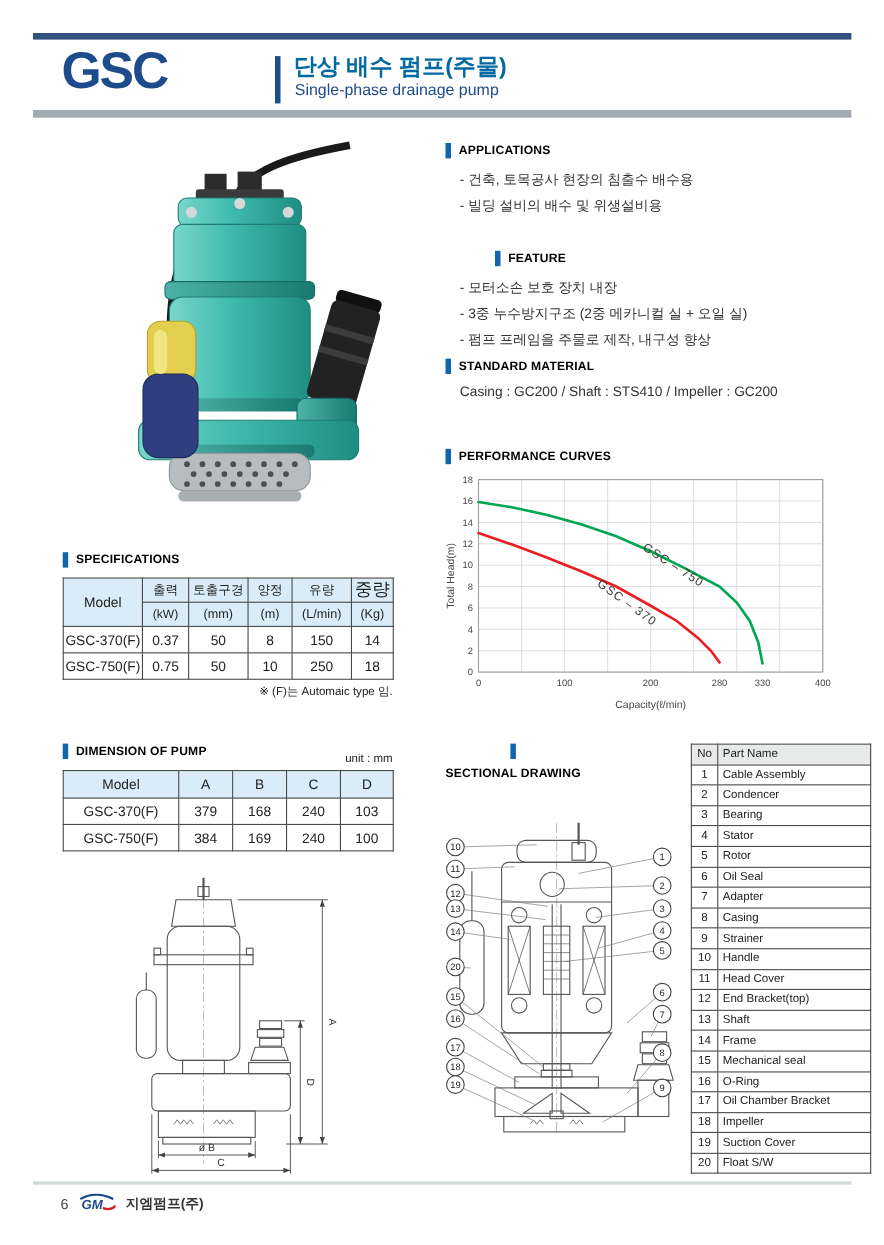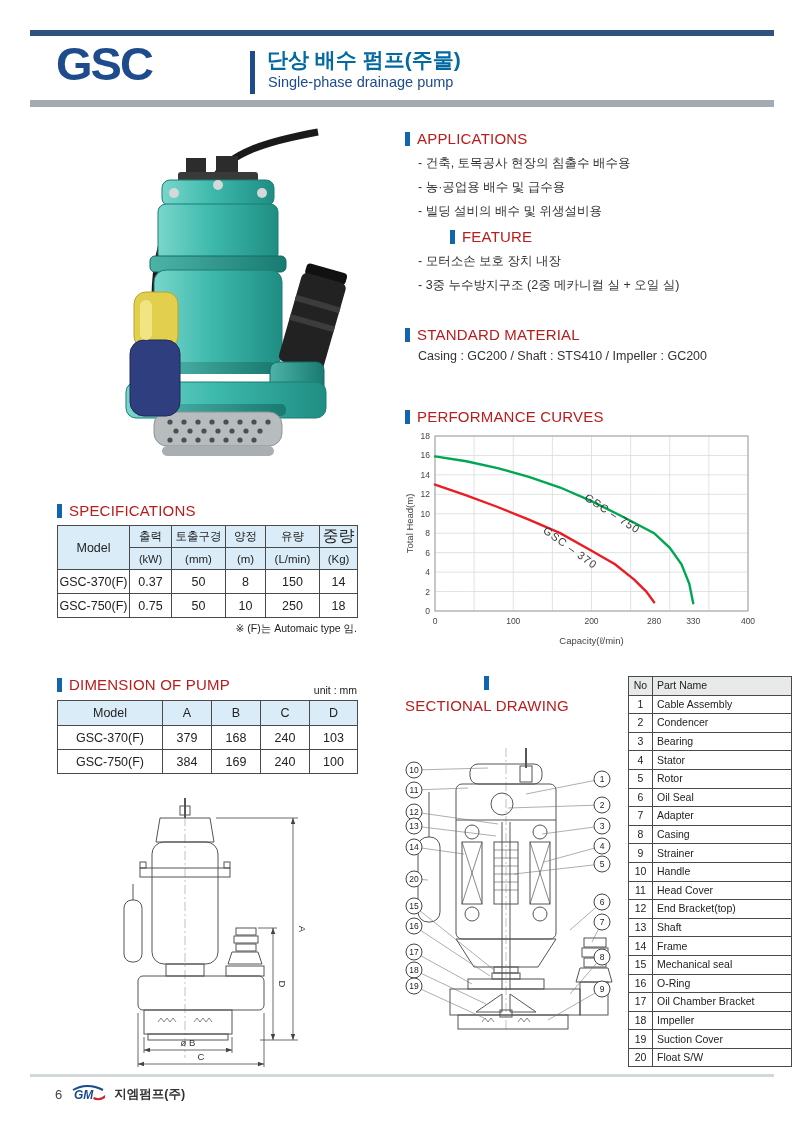--- a/index.html
+++ b/index.html
@@ -11,21 +11,21 @@
   .topbar{left:30px;top:30px;width:744px;height:6px;background:#31517e;}
   .brand{left:56px;top:40px;font-size:47px;font-weight:bold;color:#1d4b8c;letter-spacing:-2px;line-height:1;}
   .brand-sep{left:250px;top:51px;width:5px;height:43px;background:#1d4b8c;}
   .title-ko{left:267px;top:46px;font-size:21px;font-weight:bold;color:#0369a1;}
   .title-en{left:268px;top:74px;font-size:14.5px;color:#1d4b8c;}
   .graybar{left:30px;top:100px;width:744px;height:7px;background:#a2abb2;}
 
   
   .h{display:flex;align-items:center;gap:7px;}
   .h .hbar{width:5px;height:14px;background:#1164ae;display:inline-block;}
-  .h .htxt{font-size:15px;font-weight:normal;color:#b91c1c;letter-spacing:0.2px;}
+  .h .htxt{font-size:11px;font-weight:bold;color:#000000;letter-spacing:0.2px;}
 
   .bullets{font-size:12.5px;color:#333;line-height:24px;}
   .plain{font-size:12.5px;color:#333;}
 
   
   table.dtable{border-collapse:collapse;width:100%;table-layout:fixed;}
   table.dtable td,table.dtable th{border:1px solid #4a4a4a;text-align:center;vertical-align:middle;
       font-weight:normal;color:#222;padding:0;}
   table.dtable .hd{background:#d9ecf7;}
   .model-cell{font-weight:bold;font-size:12.5px;}
@@ -122,31 +122,31 @@
     <rect x="72" y="216" width="50" height="76" rx="14" fill="#2e3e7e" stroke="#1e2a58"></rect>
     <rect x="82" y="176" width="12" height="40" rx="6" fill="#f1e482"></rect>
   </svg>
 
   <div class="abs h" style="left:405px;top:130px;">
     <span class="hbar"></span>
     <span class="htxt">APPLICATIONS</span>
   </div>
   <div class="abs bullets" style="left:418px;top:151px;">
       <div>- 건축, 토목공사 현장의 침출수 배수용</div>
-      <div>- 농·공업용 배수 및 급수용</div>
       <div>- 빌딩 설비의 배수 및 위생설비용</div>
     </div>
 
   <div class="abs h" style="left:405px;top:228px;padding-left:45px;">
     <span class="hbar"></span>
     <span class="htxt">FEATURE</span>
   </div>
   <div class="abs bullets" style="left:418px;top:249px;">
       <div>- 모터소손 보호 장치 내장</div>
       <div>- 3중 누수방지구조 (2중 메카니컬 실 + 오일 실)</div>
+      <div>- 펌프 프레임을 주물로 제작, 내구성 향상</div>
     </div>
 
   <div class="abs h" style="left:405px;top:326px;">
     <span class="hbar"></span>
     <span class="htxt">STANDARD MATERIAL</span>
   </div>
   <div class="abs plain" style="left:418px;top:349px;">Casing : GC200 / Shaft : STS410 / Impeller : GC200</div>
 
   <div class="abs h" style="left:405px;top:408px;justify-content:flex-end;">
     <span class="hbar"></span>

